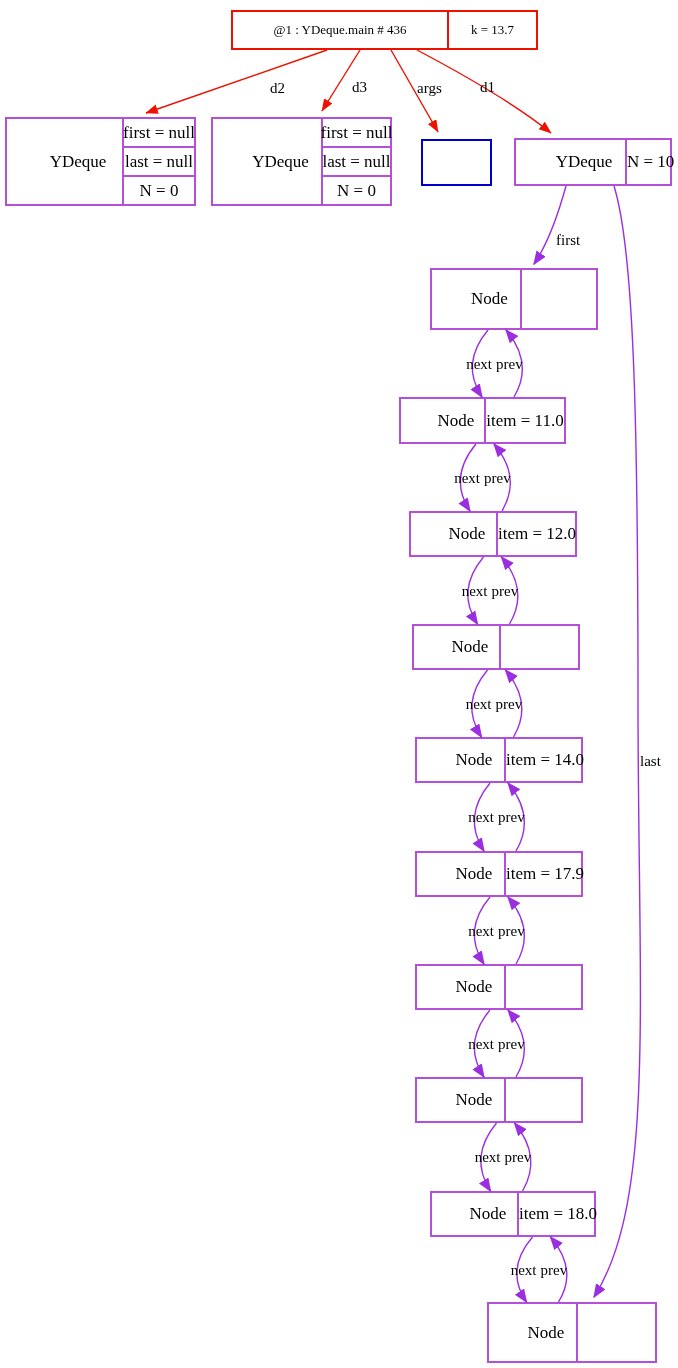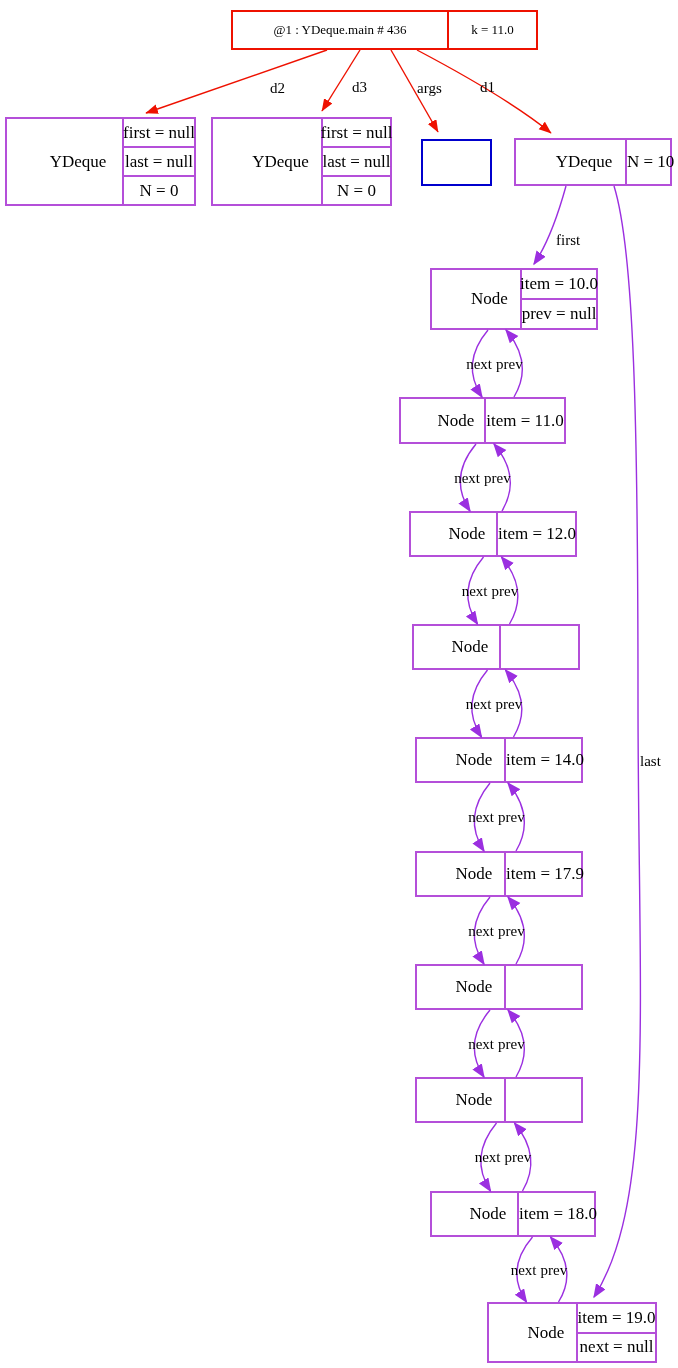--- a/index.html
+++ b/index.html
@@ -33,21 +33,21 @@
   #edge-layer{position:absolute;left:0;top:0;pointer-events:none;}
   #edge-layer text{font-family:"Liberation Serif",serif;font-size:15px;fill:var(--txt);}
 </style>
 </head>
 <body>
 
 <div id="canvas">
 
   <div id="stack-frame">
     <div class="cell" id="frame-title">@1 : YDeque.main # 436</div>
-    <div class="cell" id="frame-k">k = 11.0</div>
+    <div class="cell" id="frame-k">k = 13.7</div>
   </div>
 
   <div class="vbox" style="left:5px;top:117px;width:191px;height:89px;">
     <div class="vlabel" style="width:90px;">YDeque</div>
     <div class="vrows">
       <div class="vrow">first = null</div>
       <div class="vrow">last = null</div>
       <div class="vrow">N = 0</div>
     </div>
   </div>
@@ -64,24 +64,20 @@
   <div id="args-box"></div>
 
   <div class="vbox" style="left:514px;top:138px;width:158px;height:48px;">
     <div class="vlabel" style="width:84px;">YDeque</div>
     <div class="vcell">N = 10</div>
   </div>
 
   <div id="boxes-layer">
       <div class="vbox" style="left: 430px; top: 268px; width: 168px; height: 62px;">
         <div class="vlabel" style="width: 63px;">Node</div>
-        <div class="vrows">
-          <div class="vrow">item = 10.0</div>
-          <div class="vrow">prev = null</div>
-        </div>
       </div>
       <div class="vbox" style="left: 399px; top: 397px; width: 167px; height: 47px;">
         <div class="vlabel" style="width: 58px;">Node</div>
         <div class="vcell">item = 11.0</div>
       </div>
       <div class="vbox" style="left: 409px; top: 511px; width: 168px; height: 46px;">
         <div class="vlabel" style="width: 60px;">Node</div>
         <div class="vcell">item = 12.0</div>
       </div>
       <div class="vbox" style="left: 412px; top: 624px; width: 168px; height: 46px;">
@@ -100,24 +96,20 @@
       </div>
       <div class="vbox" style="left: 415px; top: 1077px; width: 168px; height: 46px;">
         <div class="vlabel" style="width: 62px;">Node</div>
       </div>
       <div class="vbox" style="left: 430px; top: 1191px; width: 166px; height: 46px;">
         <div class="vlabel" style="width: 60px;">Node</div>
         <div class="vcell">item = 18.0</div>
       </div>
       <div class="vbox" style="left: 487px; top: 1302px; width: 170px; height: 61px;">
         <div class="vlabel" style="width: 62px;">Node</div>
-        <div class="vrows">
-          <div class="vrow">item = 19.0</div>
-          <div class="vrow">next = null</div>
-        </div>
       </div>
     </div>
 
   <svg id="edge-layer" width="678" height="1368" viewBox="0 0 678 1368">
     <defs>
       <marker id="ra" markerWidth="10" markerHeight="8" refX="8.5" refY="3.5" orient="auto">
         <path d="M0,0 L9,3.5 L0,7 Z" fill="#ee1100"></path>
       </marker>
       <marker id="pa" markerWidth="11" markerHeight="9" refX="9" refY="4" orient="auto">
         <path d="M0,0 L10,4 L0,8 Z" fill="#9b2fe0"></path>

